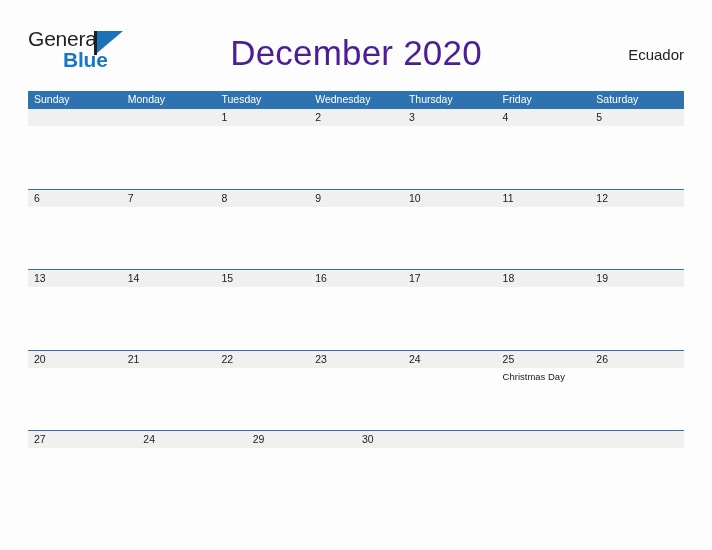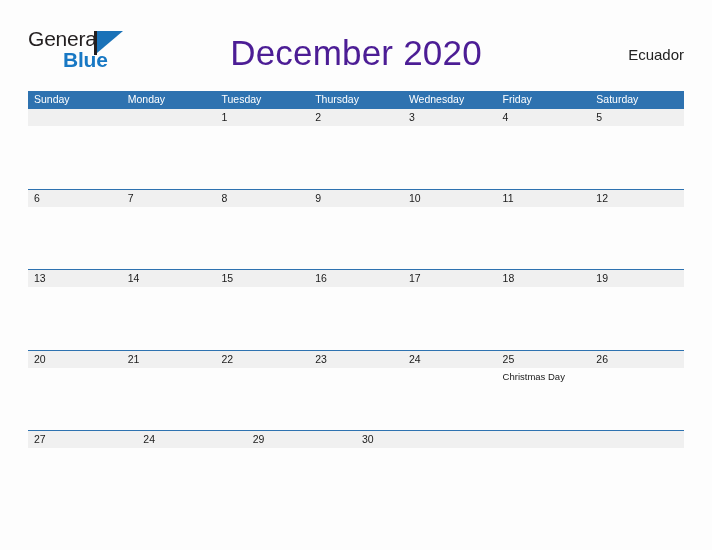--- a/index.html
+++ b/index.html
@@ -192,22 +192,22 @@
   <div class="country">Ecuador</div>
 
 </div>
 
 <div class="calendar">
 
   <div class="weekday-row">
     <div class="weekday">Sunday</div>
     <div class="weekday">Monday</div>
     <div class="weekday">Tuesday</div>
+    <div class="weekday">Wednesday</div>
     <div class="weekday">Thursday</div>
-    <div class="weekday">Wednesday</div>
     <div class="weekday">Friday</div>
     <div class="weekday">Saturday</div>
   </div>
 
   <div class="week-row">
     <div class="band"></div>
     <div class="week-cells">
       <div class="day-cell empty">
           <span class="day-num"></span>
           <span class="day-event"></span>

